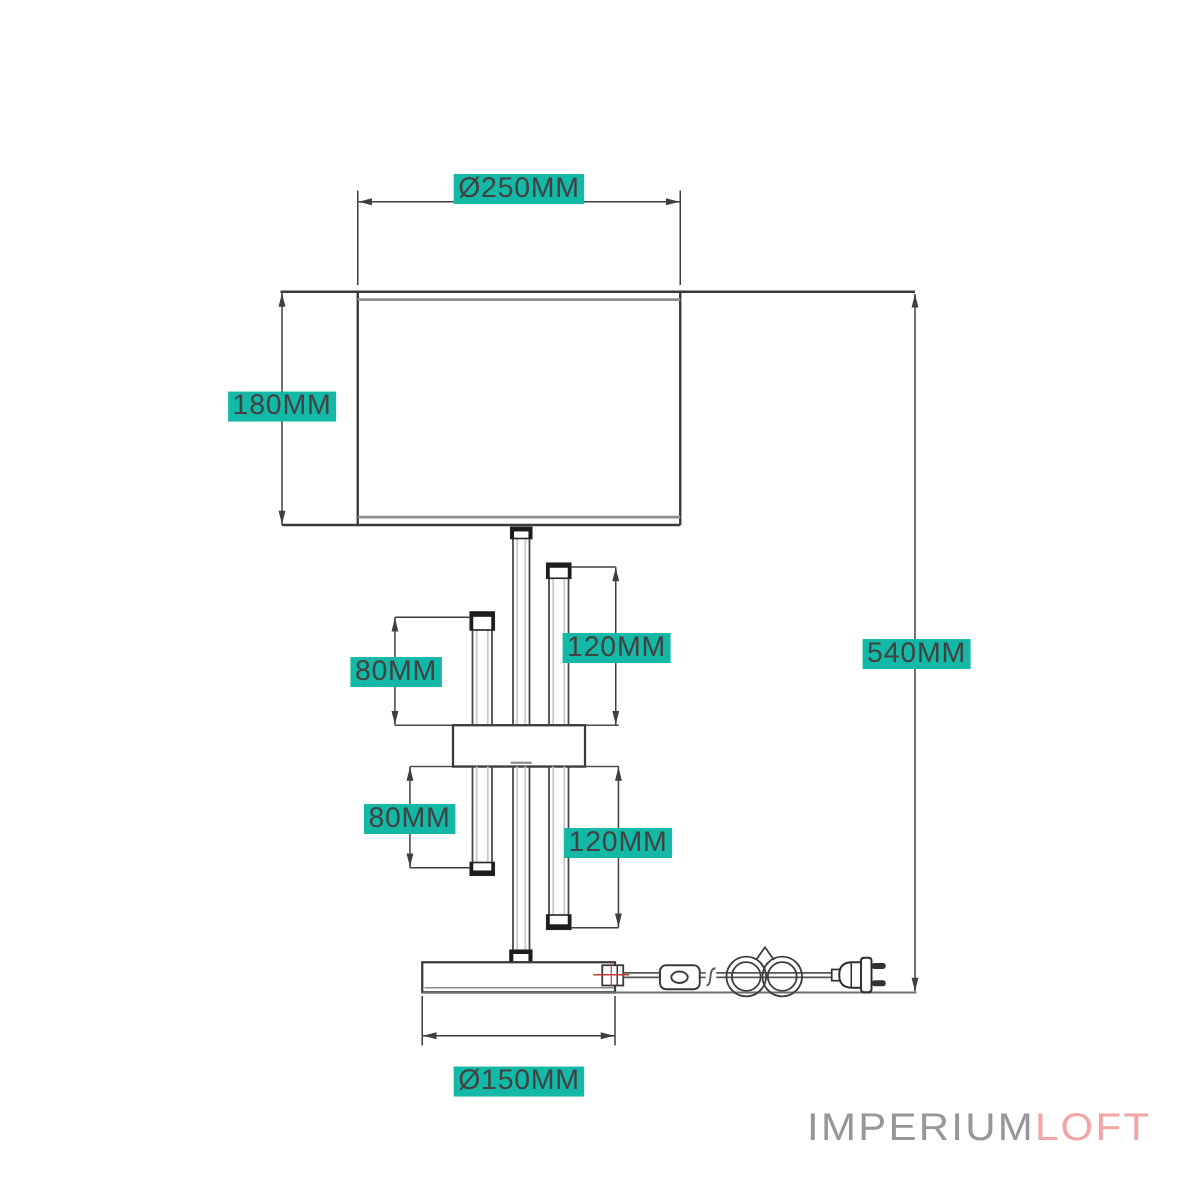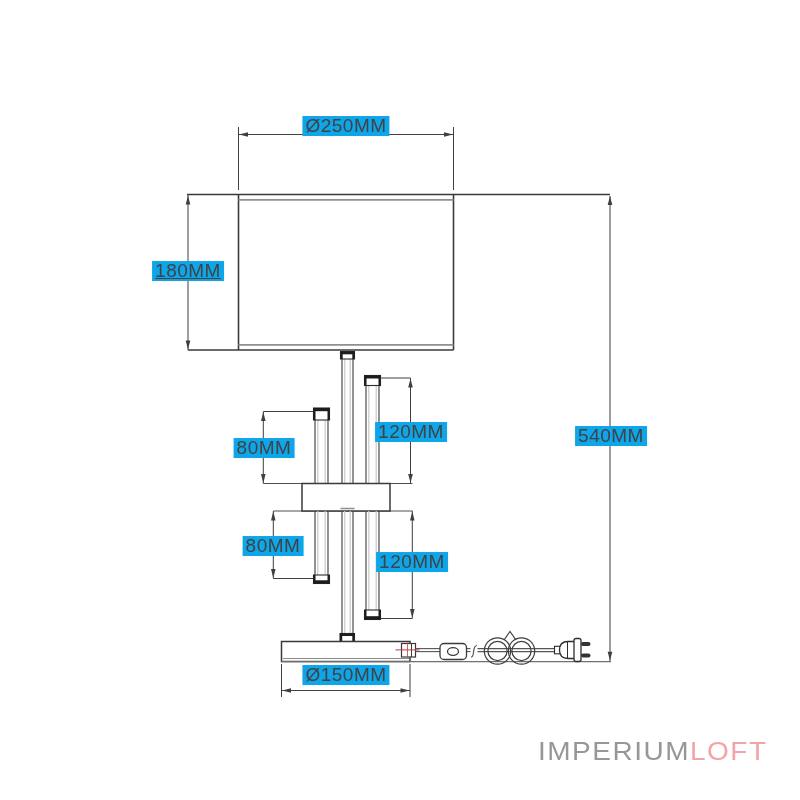--- a/index.html
+++ b/index.html
@@ -3,21 +3,21 @@
 <meta charset="utf-8">
 <style>
   html,body{margin:0;padding:0;background:#ffffff;}
   .stage{
     position:relative;width:800px;height:800px;background:#ffffff;overflow:hidden;
     font-family:"Liberation Sans", sans-serif;
   }
   .stage svg{position:absolute;left:0;top:0;}
   .dim-label{
     position:absolute;transform:translate(-50%,-50%);
-    font-size:19px;color:#424242;background:#0ea5e9;
+    font-size:19px;color:#424242;background:#14b8a6;
     padding:0 3px;line-height:1.05;white-space:nowrap;letter-spacing:0.5px;
   }
   .logo{
     position:absolute;left:538px;top:737px;white-space:nowrap;
     font-size:28px;letter-spacing:1.5px;font-weight:400;
     transform:scaleY(0.92);transform-origin:left top;
   }
   .logo .part1{color:#97979b;}
   .logo .part2{color:#f2a4a6;}
 </style>
@@ -220,31 +220,31 @@
       <path d="M281.5,664 V697"></path>
       <path d="M410,664 V697"></path>
       <path d="M281.5,690.5 H410"></path>
       <polygon points="282,690.5 291,688.2 291,692.8" fill="#3f3f3f" stroke="none"></polygon>
       <polygon points="409.5,690.5 400.5,688.2 400.5,692.8" fill="#3f3f3f" stroke="none"></polygon>
     </g>
   </svg>
 
   <div class="dim-label" style="left:346px;top:126px;">Ø250MM</div>
 
-  <div class="dim-label" style="left:188px;top:271px;text-decoration:underline;">180MM</div>
+  <div class="dim-label" style="left:188px;top:271px;">180MM</div>
 
   <div class="dim-label" style="left:611px;top:436px;">540MM</div>
 
   <div class="dim-label" style="left:264px;top:448px;">80MM</div>
 
   <div class="dim-label" style="left:411px;top:432px;">120MM</div>
 
   <div class="dim-label" style="left:273px;top:546px;">80MM</div>
 
   <div class="dim-label" style="left:412px;top:562px;">120MM</div>
 
-  <div class="dim-label" style="left:346px;top:675px;">Ø150MM</div>
+  <div class="dim-label" style="left:346px;top:721px;">Ø150MM</div>
 
   <div class="logo">
     <span class="part1">IMPERIUM</span><span class="part2">LOFT</span>
   </div>
 
 </div>
 
 </body></html>

